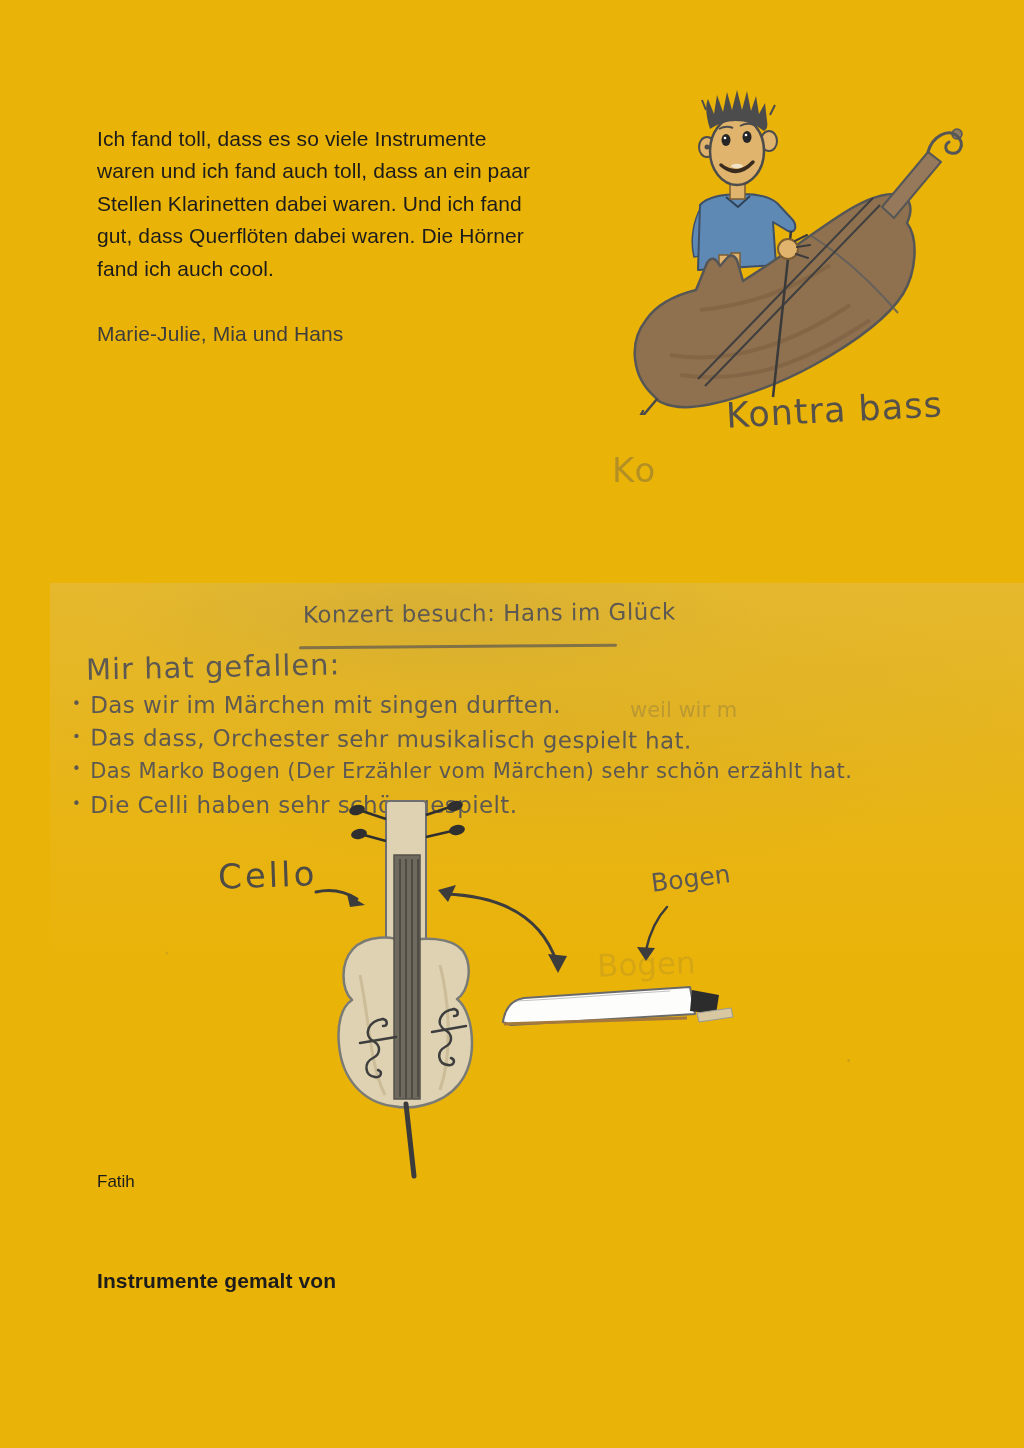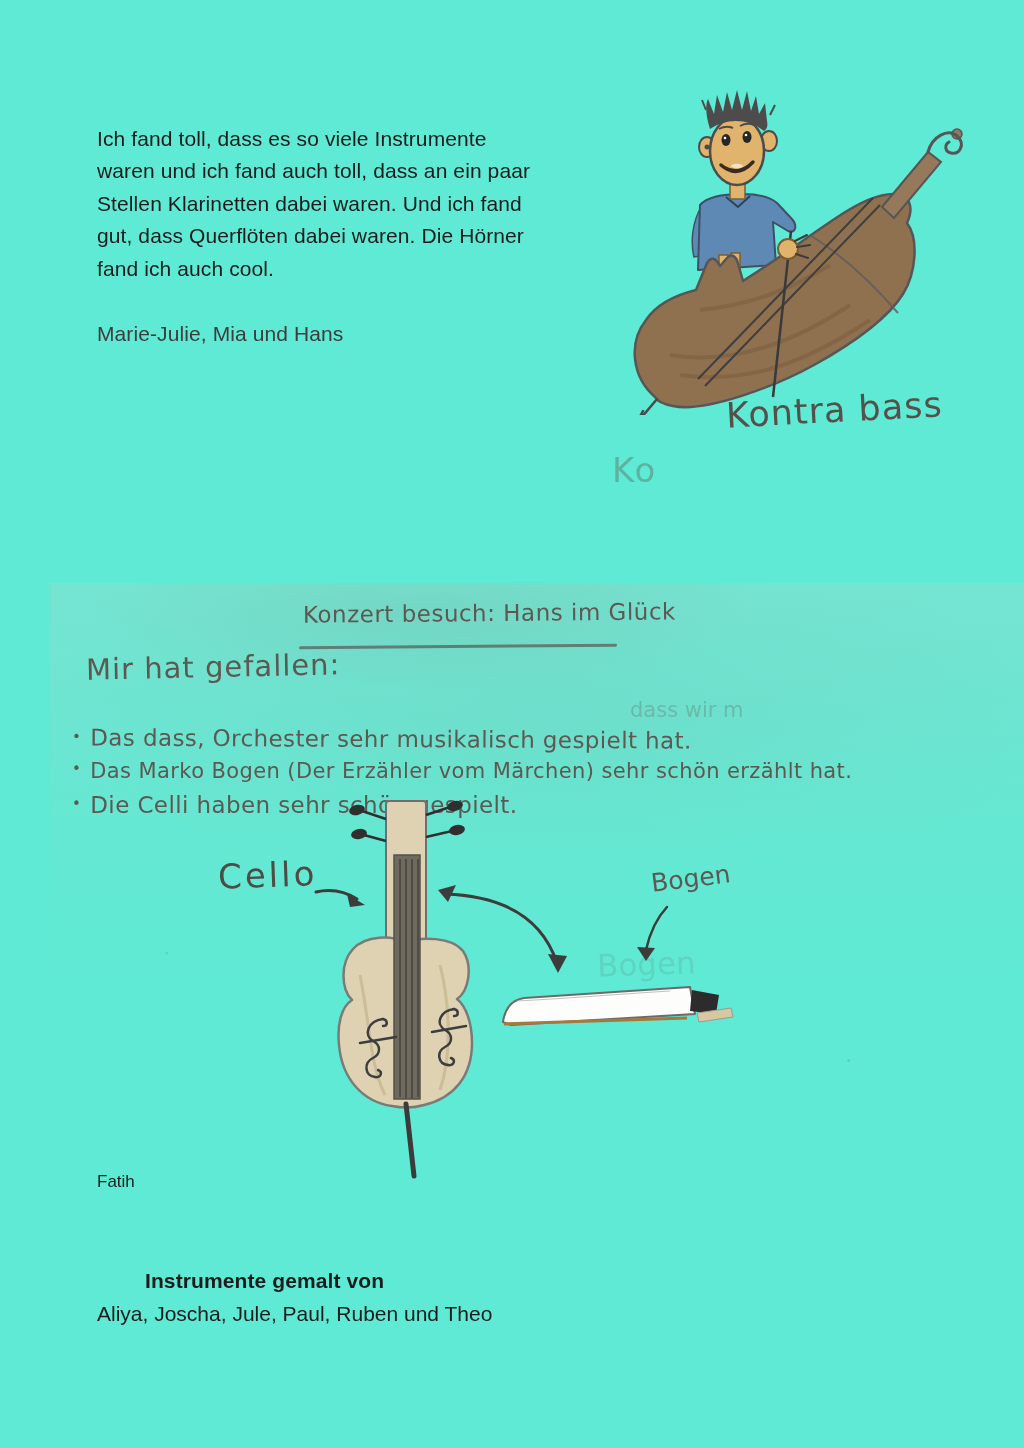--- a/index.html
+++ b/index.html
@@ -1,25 +1,25 @@
 <!DOCTYPE html>
 <html style="--text: #1c1c1c; --muted_text: #3d3d3d; --pencil: #5d5952; --skin: #e0b46c; --hair: #4c4c4c; --shirt_blue: #5d89b4; --bass_brown: #8f7150; --cello_tan: #ded2b2; --bow_hair: #a5793c; --ink_dark: #3e3e3e; --scan_paper: #f2f1ee;"><head>
 <meta charset="utf-8">
 <style>
   html,body{margin:0;padding:0;background:#ffffff;}
-  .page{position:relative;width:1024px;height:1448px;background:#5eead4;overflow:hidden;
+  .page{position:relative;width:1024px;height:1448px;background:#eab308;overflow:hidden;
         font-family:"Liberation Sans",sans-serif;color:var(--text,#1c1c1c);}
   p{margin:0;}
   .typed{position:absolute;font-size:21px;line-height:32.5px;white-space:pre-line;letter-spacing:.1px;}
   .typed .attr{color:var(--muted_text,#3d3d3d);}
   .p1{left:97px;top:90px;}
   .p2{left:97px;top:352px;}
   .fatih{position:absolute;left:97px;top:1172px;font-size:17px;}
   .credits{position:absolute;left:97px;top:1264px;font-size:21px;line-height:33px;}
-  .credits .t{font-weight:bold;letter-spacing:.1px;margin-left:48px;}
+  .credits .t{font-weight:bold;letter-spacing:.1px;}
 
   
   .scan{position:absolute;left:50px;top:583px;width:974px;height:597px;
     background:
       radial-gradient(ellipse 480px 110px at 38% 5%, rgba(125,120,108,.11), transparent 70%),
       radial-gradient(ellipse 760px 220px at 52% 22%, rgba(125,120,108,.07), transparent 72%),
       radial-gradient(circle 2px at 82% 80%, rgba(90,88,84,.18) 0 1px, transparent 2px),
       radial-gradient(circle 2px at 12% 62%, rgba(90,88,84,.15) 0 1px, transparent 2px),
       linear-gradient(180deg, rgba(208,204,196,.20), rgba(208,204,196,.06) 42%, rgba(208,204,196,0) 68%);
   }
@@ -116,30 +116,33 @@
 
   <div class="hw lbl-kontrabass">Kontra bass</div>
   <div class="hw ghost-ko">Ko</div>
 
   <div class="scan"></div>
 
   <div class="hw hw-title">Konzert besuch: Hans im Glück</div>
   <div class="hw-underline"></div>
   <div class="hw hw-intro">Mir hat gefallen:</div>
 
+  <div class="hw hw-bullet b0">
+    <span class="dot">•</span><span>Das wir im Märchen mit singen durften.</span>
+  </div>
   <div class="hw hw-bullet b1">
     <span class="dot">•</span><span>Das dass, Orchester sehr musikalisch gespielt hat.</span>
   </div>
   <div class="hw hw-bullet b2">
     <span class="dot">•</span><span>Das Marko Bogen (Der Erzähler vom Märchen) sehr schön erzählt hat.</span>
   </div>
   <div class="hw hw-bullet b3">
     <span class="dot">•</span><span>Die Celli haben sehr schön gespielt.</span>
   </div>
-  <div class="hw ghost-note">dass wir m</div>
+  <div class="hw ghost-note">weil wir m</div>
 
   <figure class="fig fig-cello" style="margin:0;">
     <svg width="540" height="390" viewBox="0 0 540 390">
       <g>
         <rect class="tan" x="186" y="6" width="40" height="300" rx="3" stroke="#6f6f6f" stroke-width="2"></rect>
       </g>
       <g>
         <path d="M186 24 L162 16 M186 46 L164 40 M226 20 L250 12 M226 42 L252 36" stroke="#2f2f2f" stroke-width="2.5"></path>
         <ellipse cx="157" cy="15" rx="8" ry="5" fill="#2f2f2f" transform="rotate(-12 157 15)"></ellipse>
         <ellipse cx="159" cy="39" rx="8" ry="5" fill="#2f2f2f" transform="rotate(-10 159 39)"></ellipse>
@@ -186,16 +189,15 @@
     </svg>
   </figure>
 
   <div class="hw lbl-cello">Cello</div>
   <div class="hw lbl-bogen-ghost">Bogen</div>
   <div class="hw lbl-bogen">Bogen</div>
 
   <div class="fatih">Fatih</div>
   <div class="credits">
     <p class="t">Instrumente gemalt von</p>
-    <p>Aliya, Joscha, Jule, Paul, Ruben und Theo</p>
   </div>
 
 </div>
 
 </body></html>

